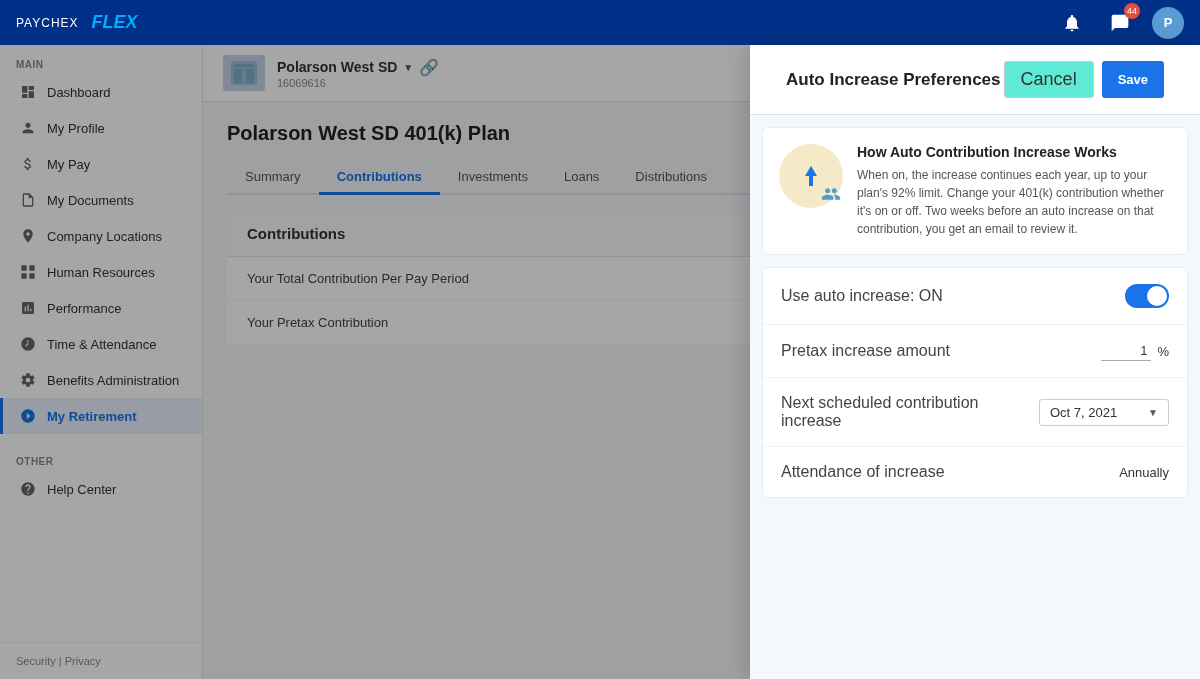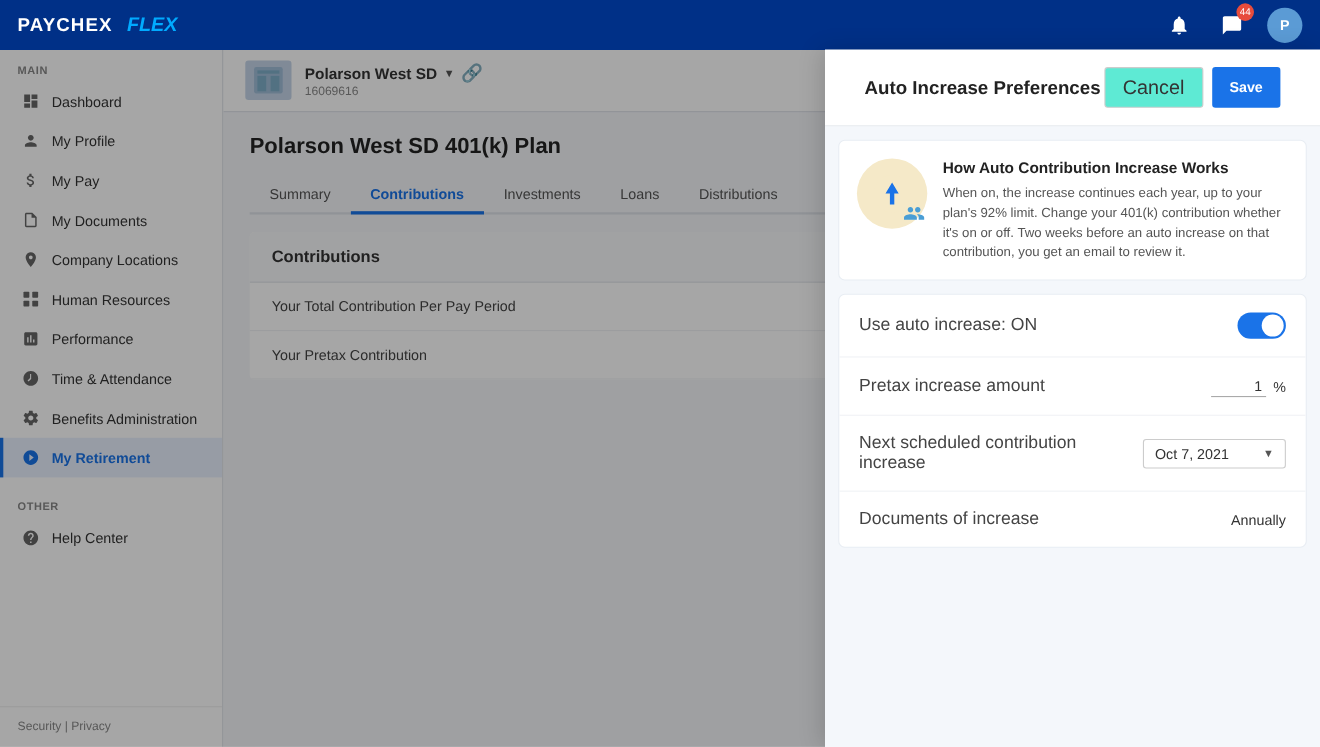--- a/index.html
+++ b/index.html
@@ -15,21 +15,21 @@
       padding: 0 16px;
       position: fixed;
       top: 0; left: 0; right: 0;
       z-index: 100;
     }
     .logo {
       display: flex;
       align-items: center;
       gap: 4px;
     }
-    .logo-paychex { color: #fff; font-weight: bold; font-size: 17px; letter-spacing: 1px; }
+    .logo-paychex { color: #fff; font-weight: normal; font-size: 12px; letter-spacing: 1px; }
     .logo-flex { color: #00aaff; font-weight: bold; font-size: 18px; font-style: italic; }
     .header-icons { display: flex; align-items: center; gap: 16px; }
     .header-icon-btn {
       position: relative;
       width: 32px; height: 32px;
       display: flex; align-items: center; justify-content: center;
       cursor: pointer;
     }
     .header-icon-btn svg { fill: #fff; }
     .badge {
@@ -589,19 +589,19 @@
 
       <div class="form-row">
         <span class="form-label">Next scheduled contribution increase</span>
         <div class="date-select">
           <span>Oct 7, 2021</span>
           <span class="date-select-arrow">▼</span>
         </div>
       </div>
 
       <div class="form-row">
-        <span class="form-label">Documents of increase</span>
+        <span class="form-label">Attendance of increase</span>
         <span class="frequency-value">Annually</span>
       </div>
 
     </div>
   </div>
 </div>
 
 </body></html>

